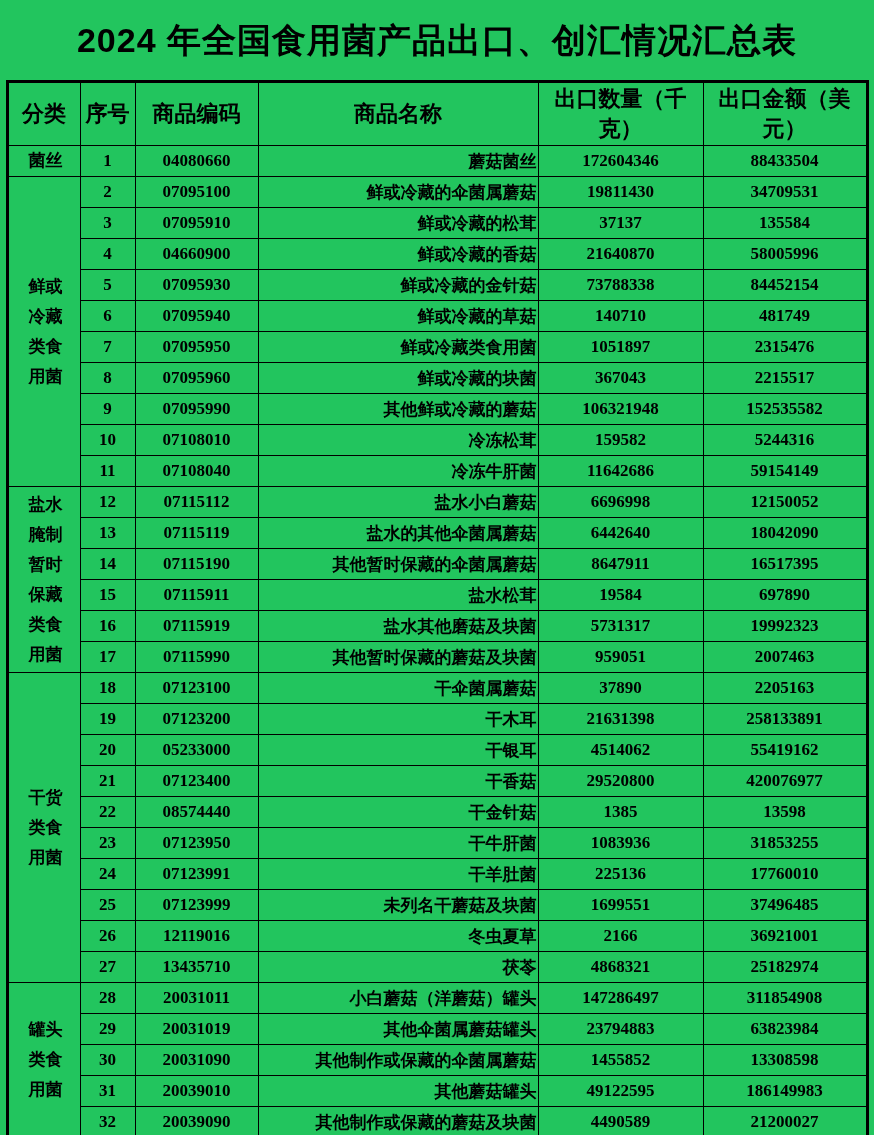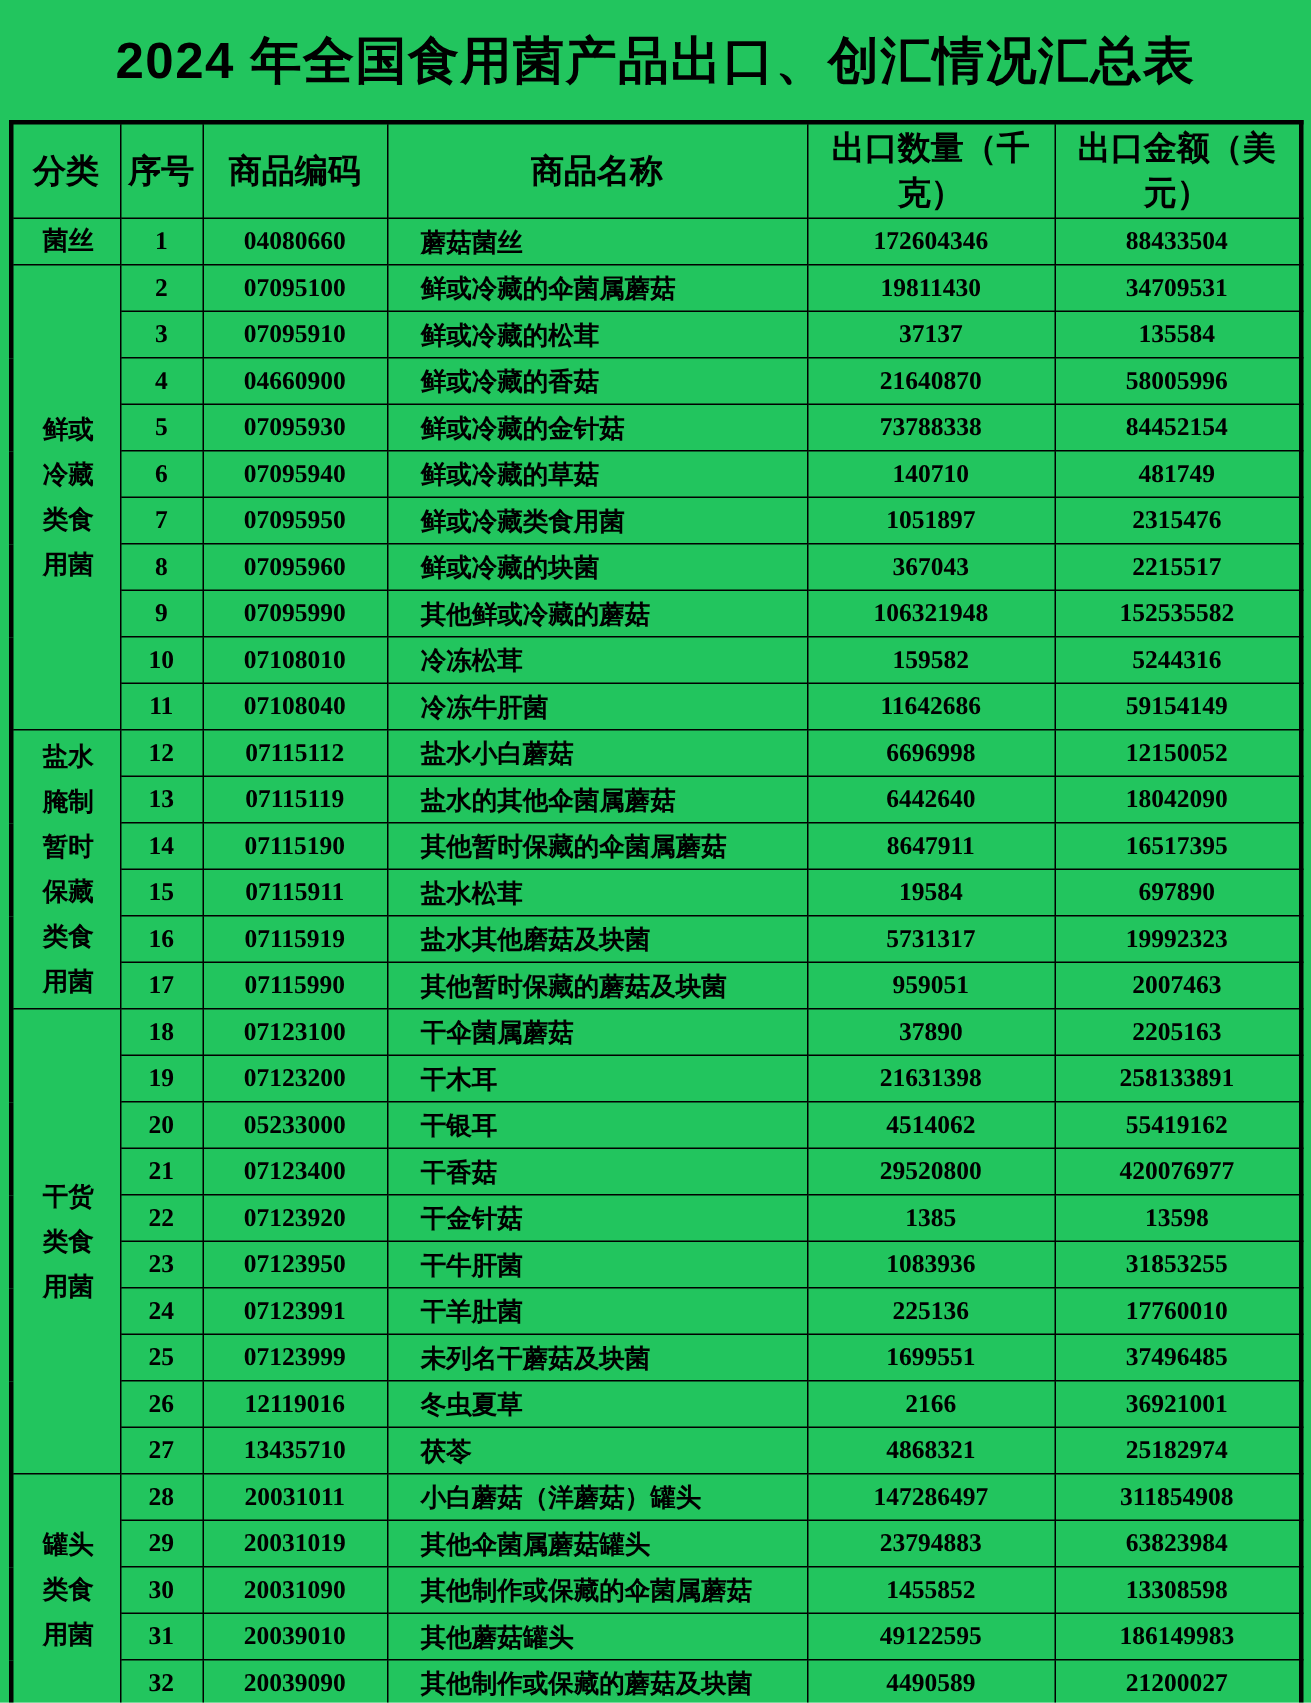--- a/index.html
+++ b/index.html
@@ -57,21 +57,21 @@
   }
   td.cat {
     text-align: right;
     vertical-align: middle;
     word-break: break-all;
     line-height: 30px;
     padding: 0 17px;
     font-family: "Liberation Sans", "DejaVu Sans", sans-serif;
   }
   td.seq, td.code { text-align: center; }
-  td.name { text-align: left; padding-left: 22px; }
+  td.name { text-align: right; padding-left: 0; }
   td.num  { text-align: center; }
   tfoot td {
     height: 27px;
     vertical-align: middle;
   }
   td.total-label {
     text-align: center;
     font-family: "Liberation Sans", "DejaVu Sans", sans-serif;
     font-size: 18px;
   }
@@ -249,21 +249,21 @@
         </tr>
         <tr>
           <td class="seq">21</td>
           <td class="code">07123400</td>
           <td class="name">干香菇</td>
           <td class="num">29520800</td>
           <td class="num">420076977</td>
         </tr>
         <tr>
           <td class="seq">22</td>
-          <td class="code">07123920</td>
+          <td class="code">08574440</td>
           <td class="name">干金针菇</td>
           <td class="num">1385</td>
           <td class="num">13598</td>
         </tr>
         <tr>
           <td class="seq">23</td>
           <td class="code">07123950</td>
           <td class="name">干牛肝菌</td>
           <td class="num">1083936</td>
           <td class="num">31853255</td>

